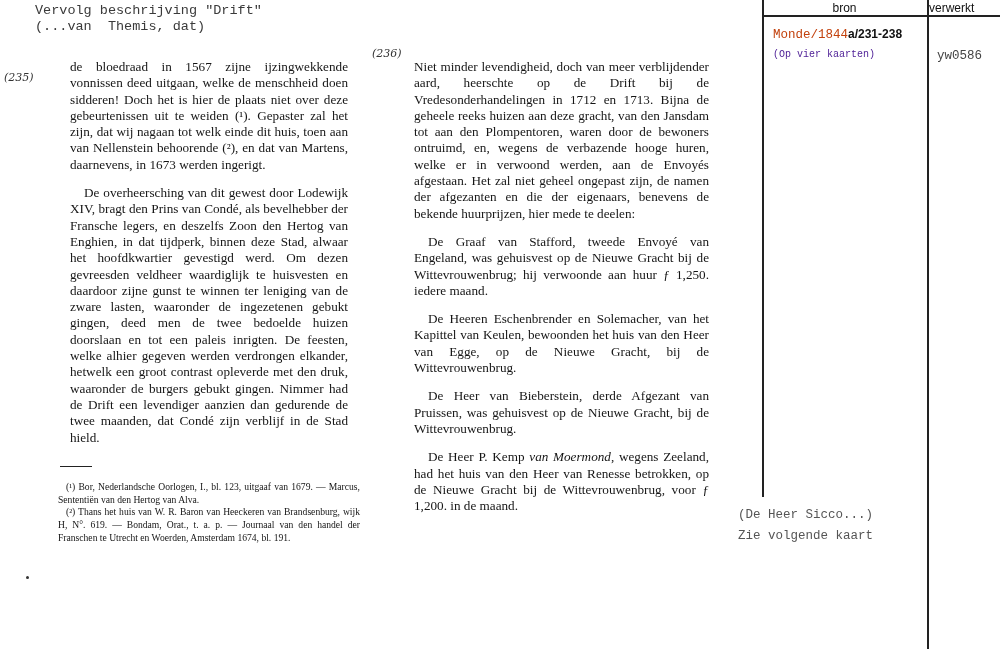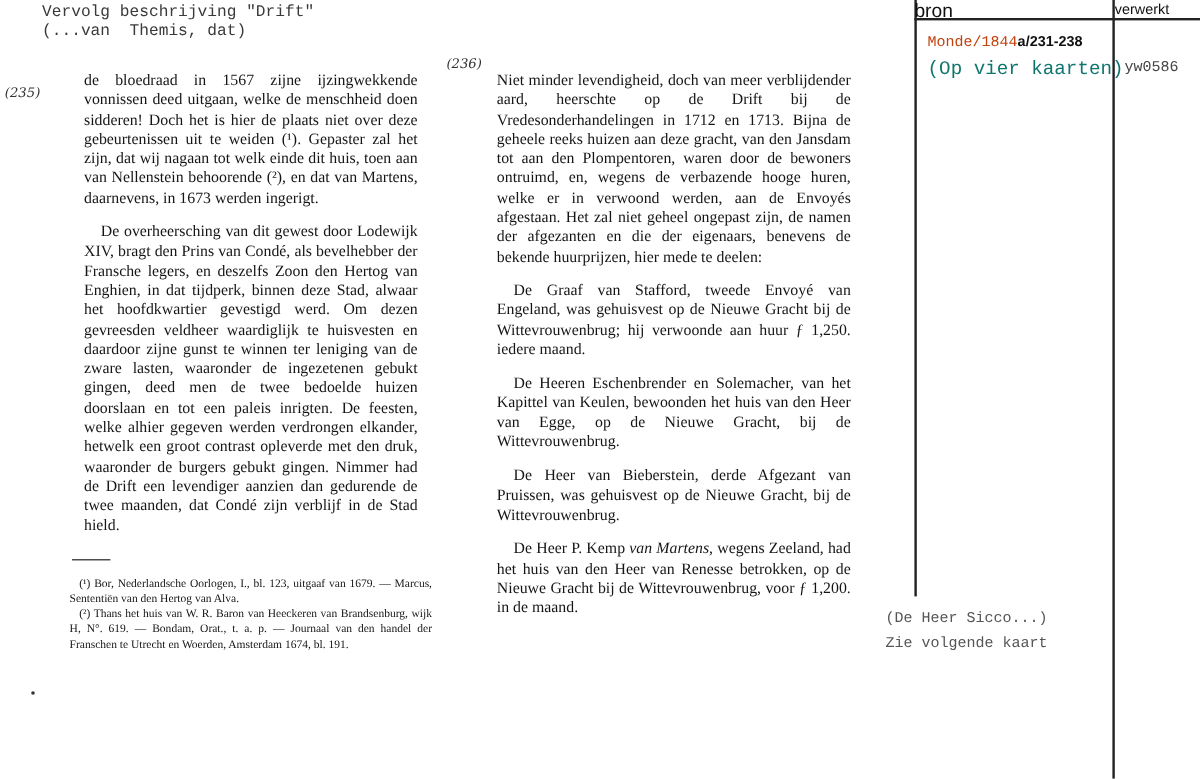--- a/index.html
+++ b/index.html
@@ -30,27 +30,27 @@
   .footnotes { font-size: 9.6px; line-height: 12.8px; text-align: justify; }
   .footnotes p { margin: 0; }
   .footnotes p.fn { text-indent: 8px; }
 
   #stray-dot { position: absolute; left: 26px; top: 576px; width: 3px; height: 3px; background: #333; border-radius: 50%; }
 
   
   #card-table-left-border { position: absolute; left: 762px; top: 0; width: 1.5px; height: 497px; background: #222; }
   #card-table-divider { position: absolute; left: 927px; top: 0; width: 1.5px; height: 649px; background: #222; }
   #card-table-header-rule { position: absolute; left: 762px; top: 15px; width: 238px; height: 1.5px; background: #222; }
-  #th-bron { position: absolute; left: 762px; width: 165px; top: 1px; font-size: 16px; color: #111; }
+  #th-bron { position: absolute; left: 762px; width: 165px; top: 1px; text-align: center; font-size: 12px; color: #111; }
   #th-verwerkt { position: absolute; left: 929px; width: 71px; top: 1px; font-size: 12px; color: #111; }
 
   #bron-ref { position: absolute; left: 773px; top: 27px; font-size: 12.5px; }
   #bron-ref .faint { color: #c2410c; }
   #bron-ref .bold { color: #111; font-family: "Liberation Sans", "DejaVu Sans", sans-serif; font-weight: bold; font-size: 12px; }
-  #bron-note { position: absolute; left: 773px; top: 49px; font-size: 16px; color: #0f766e; }
+  #bron-note { position: absolute; left: 773px; top: 49px; font-size: 10px; color: #4c1d95; }
   #verwerkt-id { position: absolute; left: 937px; top: 49px; font-size: 12.5px; color: #444; }
 
   #next-note-1 { position: absolute; left: 738px; top: 508px; font-size: 12.5px; color: #555; }
   #next-note-2 { position: absolute; left: 738px; top: 529px; font-size: 12.5px; color: #555; }
 </style>
 </head>
 <body>
 
 <div id="card-heading" class="typed">
   <div>Vervolg beschrijving "Drift"</div>
@@ -70,21 +70,21 @@
   </div>
 </div>
 
 <div id="stray-dot"></div>
 
 <div id="page-right" class="page-col serif">
   <p class="first">Niet minder levendigheid, doch van meer verblijdender aard, heerschte op de Drift bij de Vredesonderhandelingen in 1712 en 1713. Bijna de geheele reeks huizen aan deze gracht, van den Jansdam tot aan den Plompentoren, waren door de bewoners ontruimd, en, wegens de verbazende hooge huren, welke er in verwoond werden, aan de Envoyés afgestaan. Het zal niet geheel ongepast zijn, de namen der afgezanten en die der eigenaars, benevens de bekende huurprijzen, hier mede te deelen:</p>
   <p class="indent">De Graaf van Stafford, tweede Envoyé van Engeland, was gehuisvest op de Nieuwe Gracht bij de Wittevrouwenbrug; hij verwoonde aan huur ƒ 1,250. iedere maand.</p>
   <p class="indent">De Heeren Eschenbrender en Solemacher, van het Kapittel van Keulen, bewoonden het huis van den Heer van Egge, op de Nieuwe Gracht, bij de Wittevrouwenbrug.</p>
   <p class="indent">De Heer van Bieberstein, derde Afgezant van Pruissen, was gehuisvest op de Nieuwe Gracht, bij de Wittevrouwenbrug.</p>
-  <p class="indent"><span>De Heer P. Kemp </span><em>van Martens</em><span>, wegens Zeeland, had het huis van den Heer van Renesse betrokken, op de Nieuwe Gracht bij de Wittevrouwenbrug, voor ƒ 1,200. in de maand.</span></p>
+  <p class="indent"><span>De Heer P. Kemp </span><em>van Moermond</em><span>, wegens Zeeland, had het huis van den Heer van Renesse betrokken, op de Nieuwe Gracht bij de Wittevrouwenbrug, voor ƒ 1,200. in de maand.</span></p>
 </div>
 
 <div id="card-table-left-border"></div>
 <div id="card-table-divider"></div>
 <div id="card-table-header-rule"></div>
 <div id="th-bron" class="sans">bron</div>
 <div id="th-verwerkt" class="sans">verwerkt</div>
 
 <div id="bron-ref" class="typed"><span class="faint">Monde/1844</span><span class="bold">a/231-238</span></div>
 <div id="bron-note" class="typed">(Op vier kaarten)</div>

